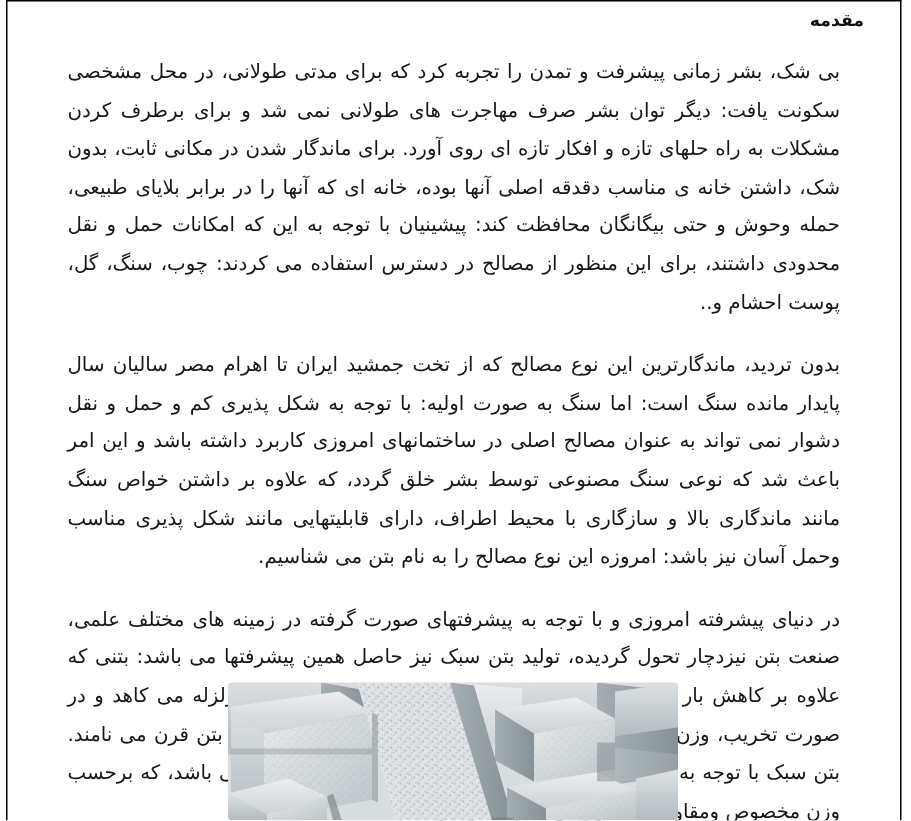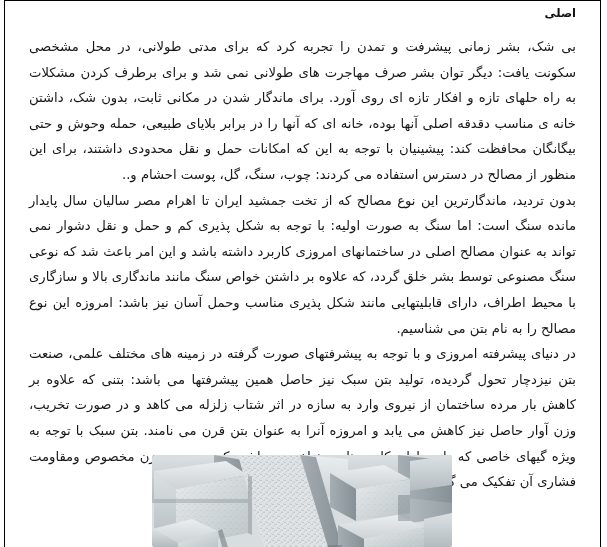--- a/index.html
+++ b/index.html
@@ -71,21 +71,21 @@
     direction: rtl;
     text-align: justify;
     text-align-last: right;
     color: #171717;
     font-size: 13.2px;
     line-height: 25.6px;
     margin: 0;
   }
 
   .body-text p {
-    margin: 0;
+    margin: 16px;
     padding: 0;
     text-align: justify;
     text-align-last: right;
   }
 
   
   .body-text p.short-end {
     text-align-last: right;
   }
 
@@ -109,21 +109,21 @@
 <body>
 
 <div class="page">
 
   <div class="page-border-top"></div>
   <div class="page-border-left"></div>
   <div class="page-border-right"></div>
 
   <div class="content">
 
-    <h1 class="doc-title">اصلی</h1>
+    <h1 class="doc-title">مقدمه</h1>
 
     <div class="body-text">
       <p>بی شک، بشر زمانی پیشرفت و تمدن را تجربه کرد که برای مدتی طولانی، در محل مشخصی سکونت یافت: دیگر توان بشر صرف مهاجرت های طولانی نمی شد و برای برطرف کردن مشکلات به راه حلهای تازه و افکار تازه ای روی آورد. برای ماندگار شدن در مکانی ثابت، بدون شک، داشتن خانه ی مناسب دقدقه اصلی آنها بوده، خانه ای که آنها را در برابر بلایای طبیعی، حمله وحوش و حتی بیگانگان محافظت کند: پیشینیان با توجه به این که امکانات حمل و نقل محدودی داشتند، برای این منظور از مصالح در دسترس استفاده می کردند: چوب، سنگ، گل، پوست احشام و..</p>
       <p>بدون تردید، ماندگارترین این نوع مصالح که از تخت جمشید ایران تا اهرام مصر سالیان سال پایدار مانده سنگ است: اما سنگ به صورت اولیه: با توجه به شکل پذیری کم و حمل و نقل دشوار نمی تواند به عنوان مصالح اصلی در ساختمانهای امروزی کاربرد داشته باشد و این امر باعث شد که نوعی سنگ مصنوعی توسط بشر خلق گردد، که علاوه بر داشتن خواص سنگ مانند ماندگاری بالا و سازگاری با محیط اطراف، دارای قابلیتهایی مانند شکل پذیری مناسب وحمل آسان نیز باشد: امروزه این نوع مصالح را به نام بتن می شناسیم.</p>
       <p class="short-end">در دنیای پیشرفته امروزی و با توجه به پیشرفتهای صورت گرفته در زمینه های مختلف علمی، صنعت بتن نیزدچار تحول گردیده، تولید بتن سبک نیز حاصل همین پیشرفتها می باشد: بتنی که علاوه بر کاهش بار مرده ساختمان از نیروی وارد به سازه در اثر شتاب زلزله می کاهد و در صورت تخریب، وزن آوار حاصل نیز کاهش می یابد و امروزه آنرا به عنوان بتن قرن می نامند. بتن سبک با توجه به ویژه گیهای خاصی که دارد دارای کاربردهای مختلف می باشد، که برحسب وزن مخصوص ومقاومت فشاری آن تفکیک می گردد.</p>
     </div>
 
   </div>
 
   <div class="figure">

